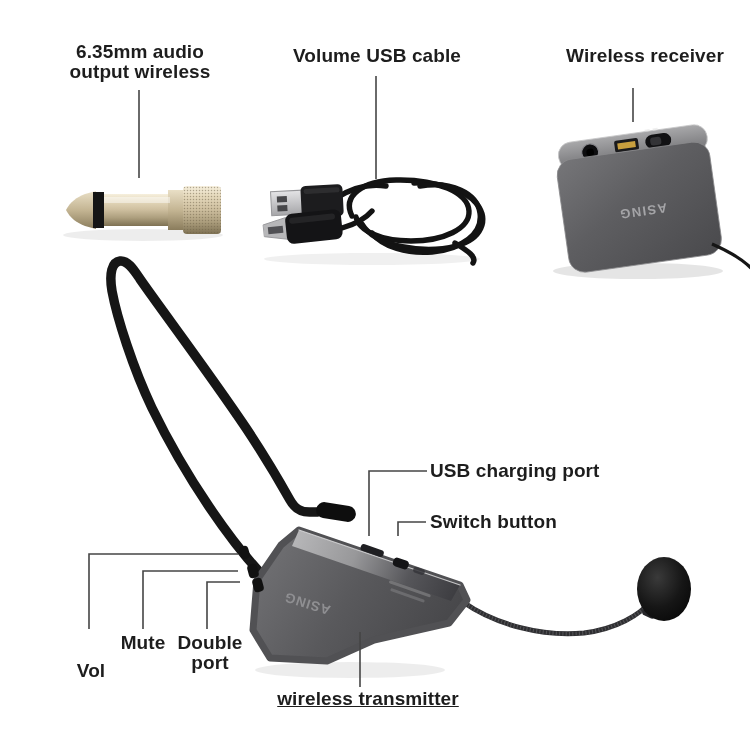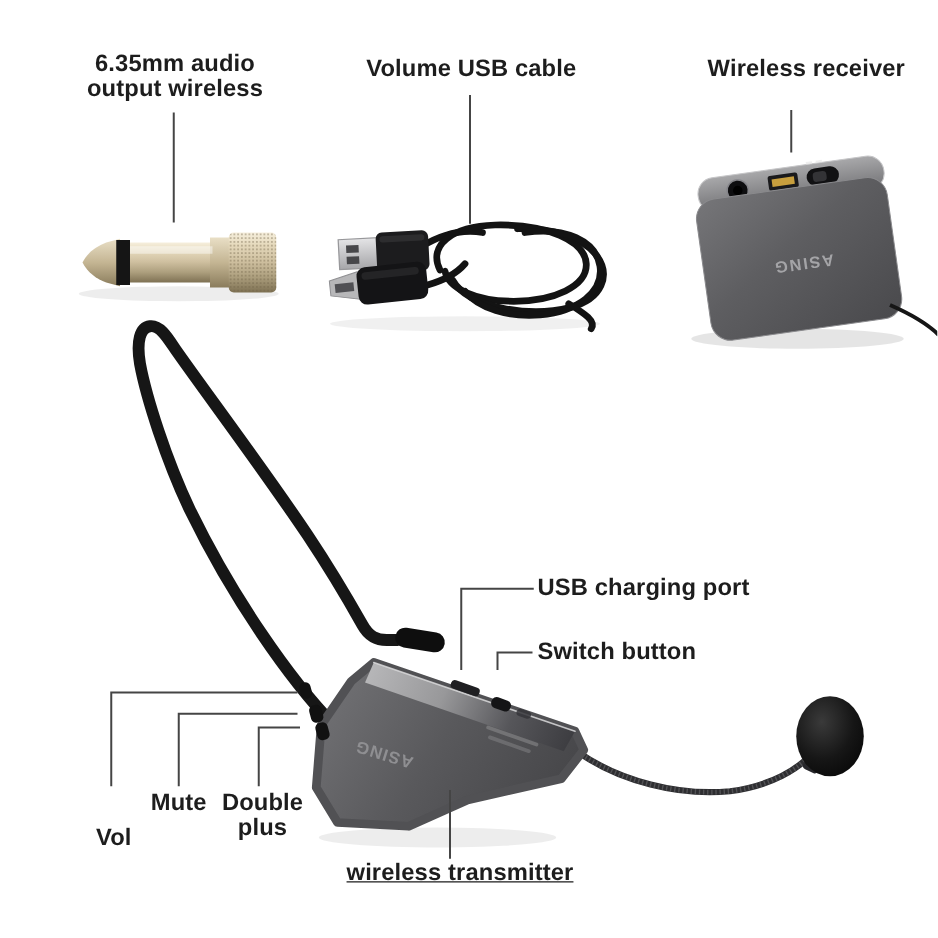--- a/index.html
+++ b/index.html
@@ -193,17 +193,17 @@
   <div class="lbl" style="left:430px;top:461px;text-align:right;">USB charging port</div>
 
   <div class="lbl" style="left:430px;top:512px;">Switch button</div>
 
   <div class="lbl center" style="left:61px;top:633px;width:60px;margin-top:28px;">Vol</div>
 
   <div class="lbl center" style="left:108px;top:633px;width:70px;">Mute</div>
 
   <div class="lbl center" style="left:170px;top:633px;width:80px;">
     <div>Double</div>
-    <div>plus</div>
+    <div>port</div>
   </div>
 
   <div class="lbl center" style="left:263px;top:689px;width:210px;text-decoration:underline;">wireless transmitter</div>
 </div>
 
 </body></html>

